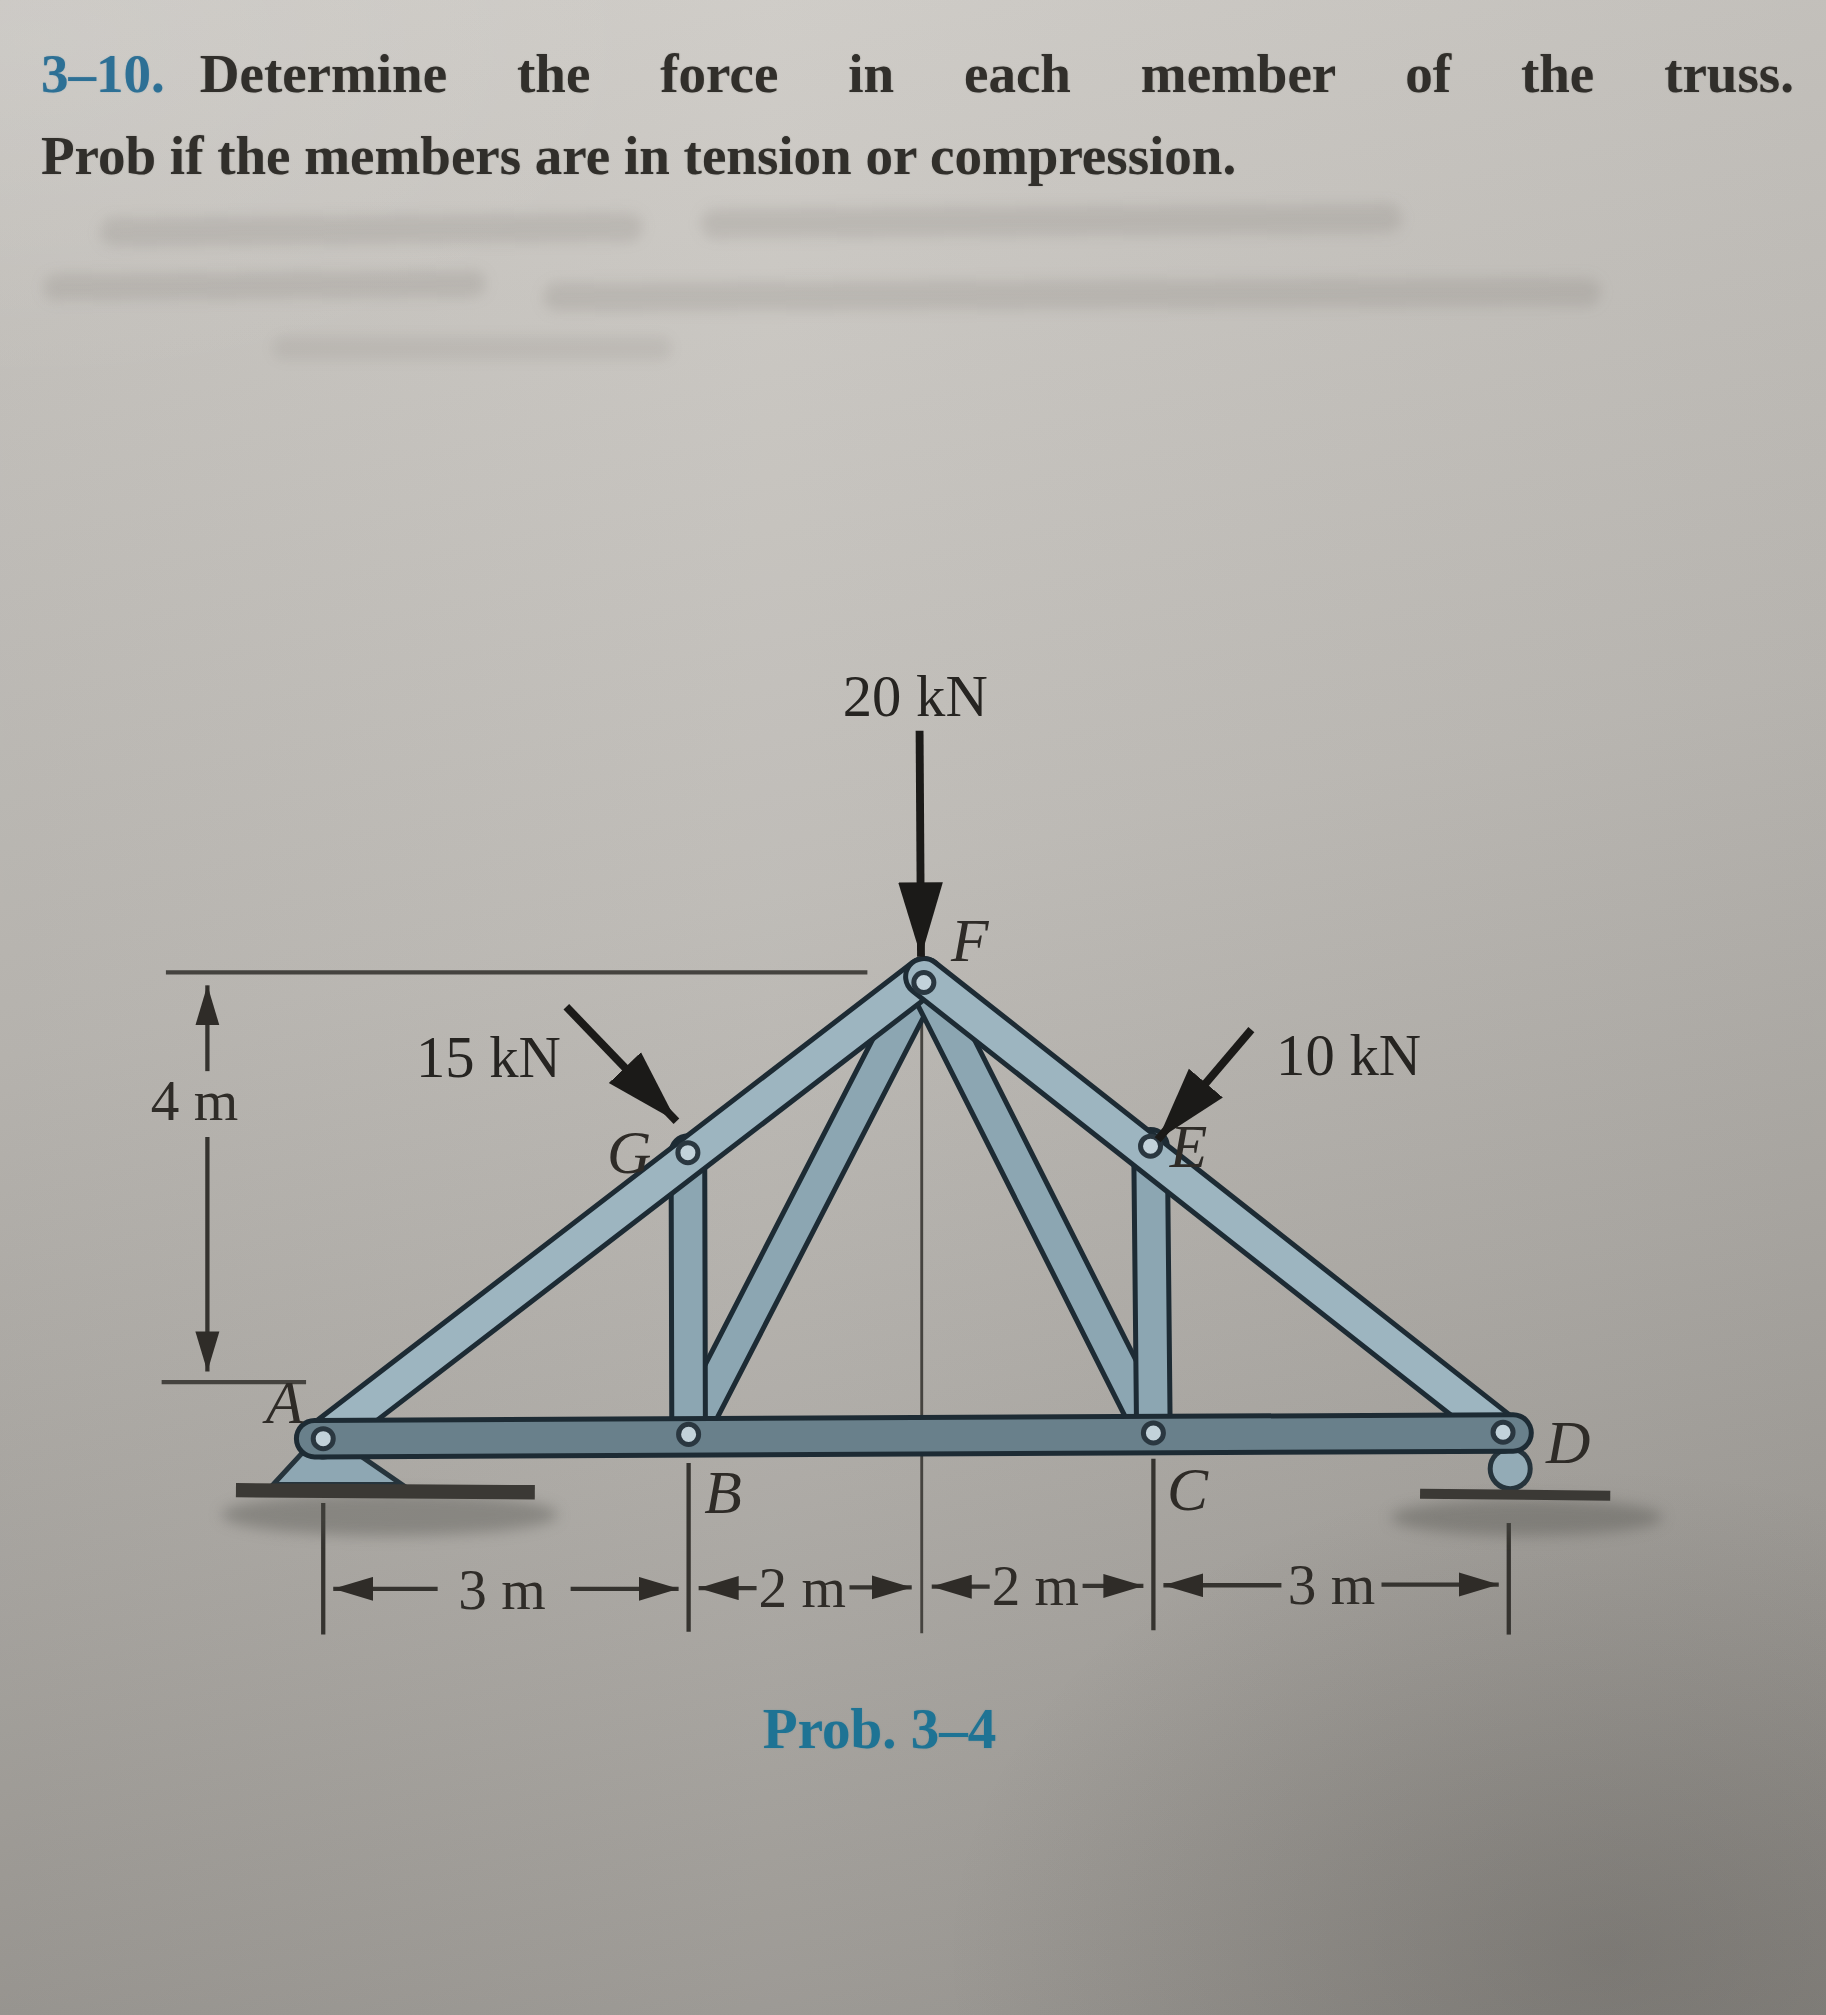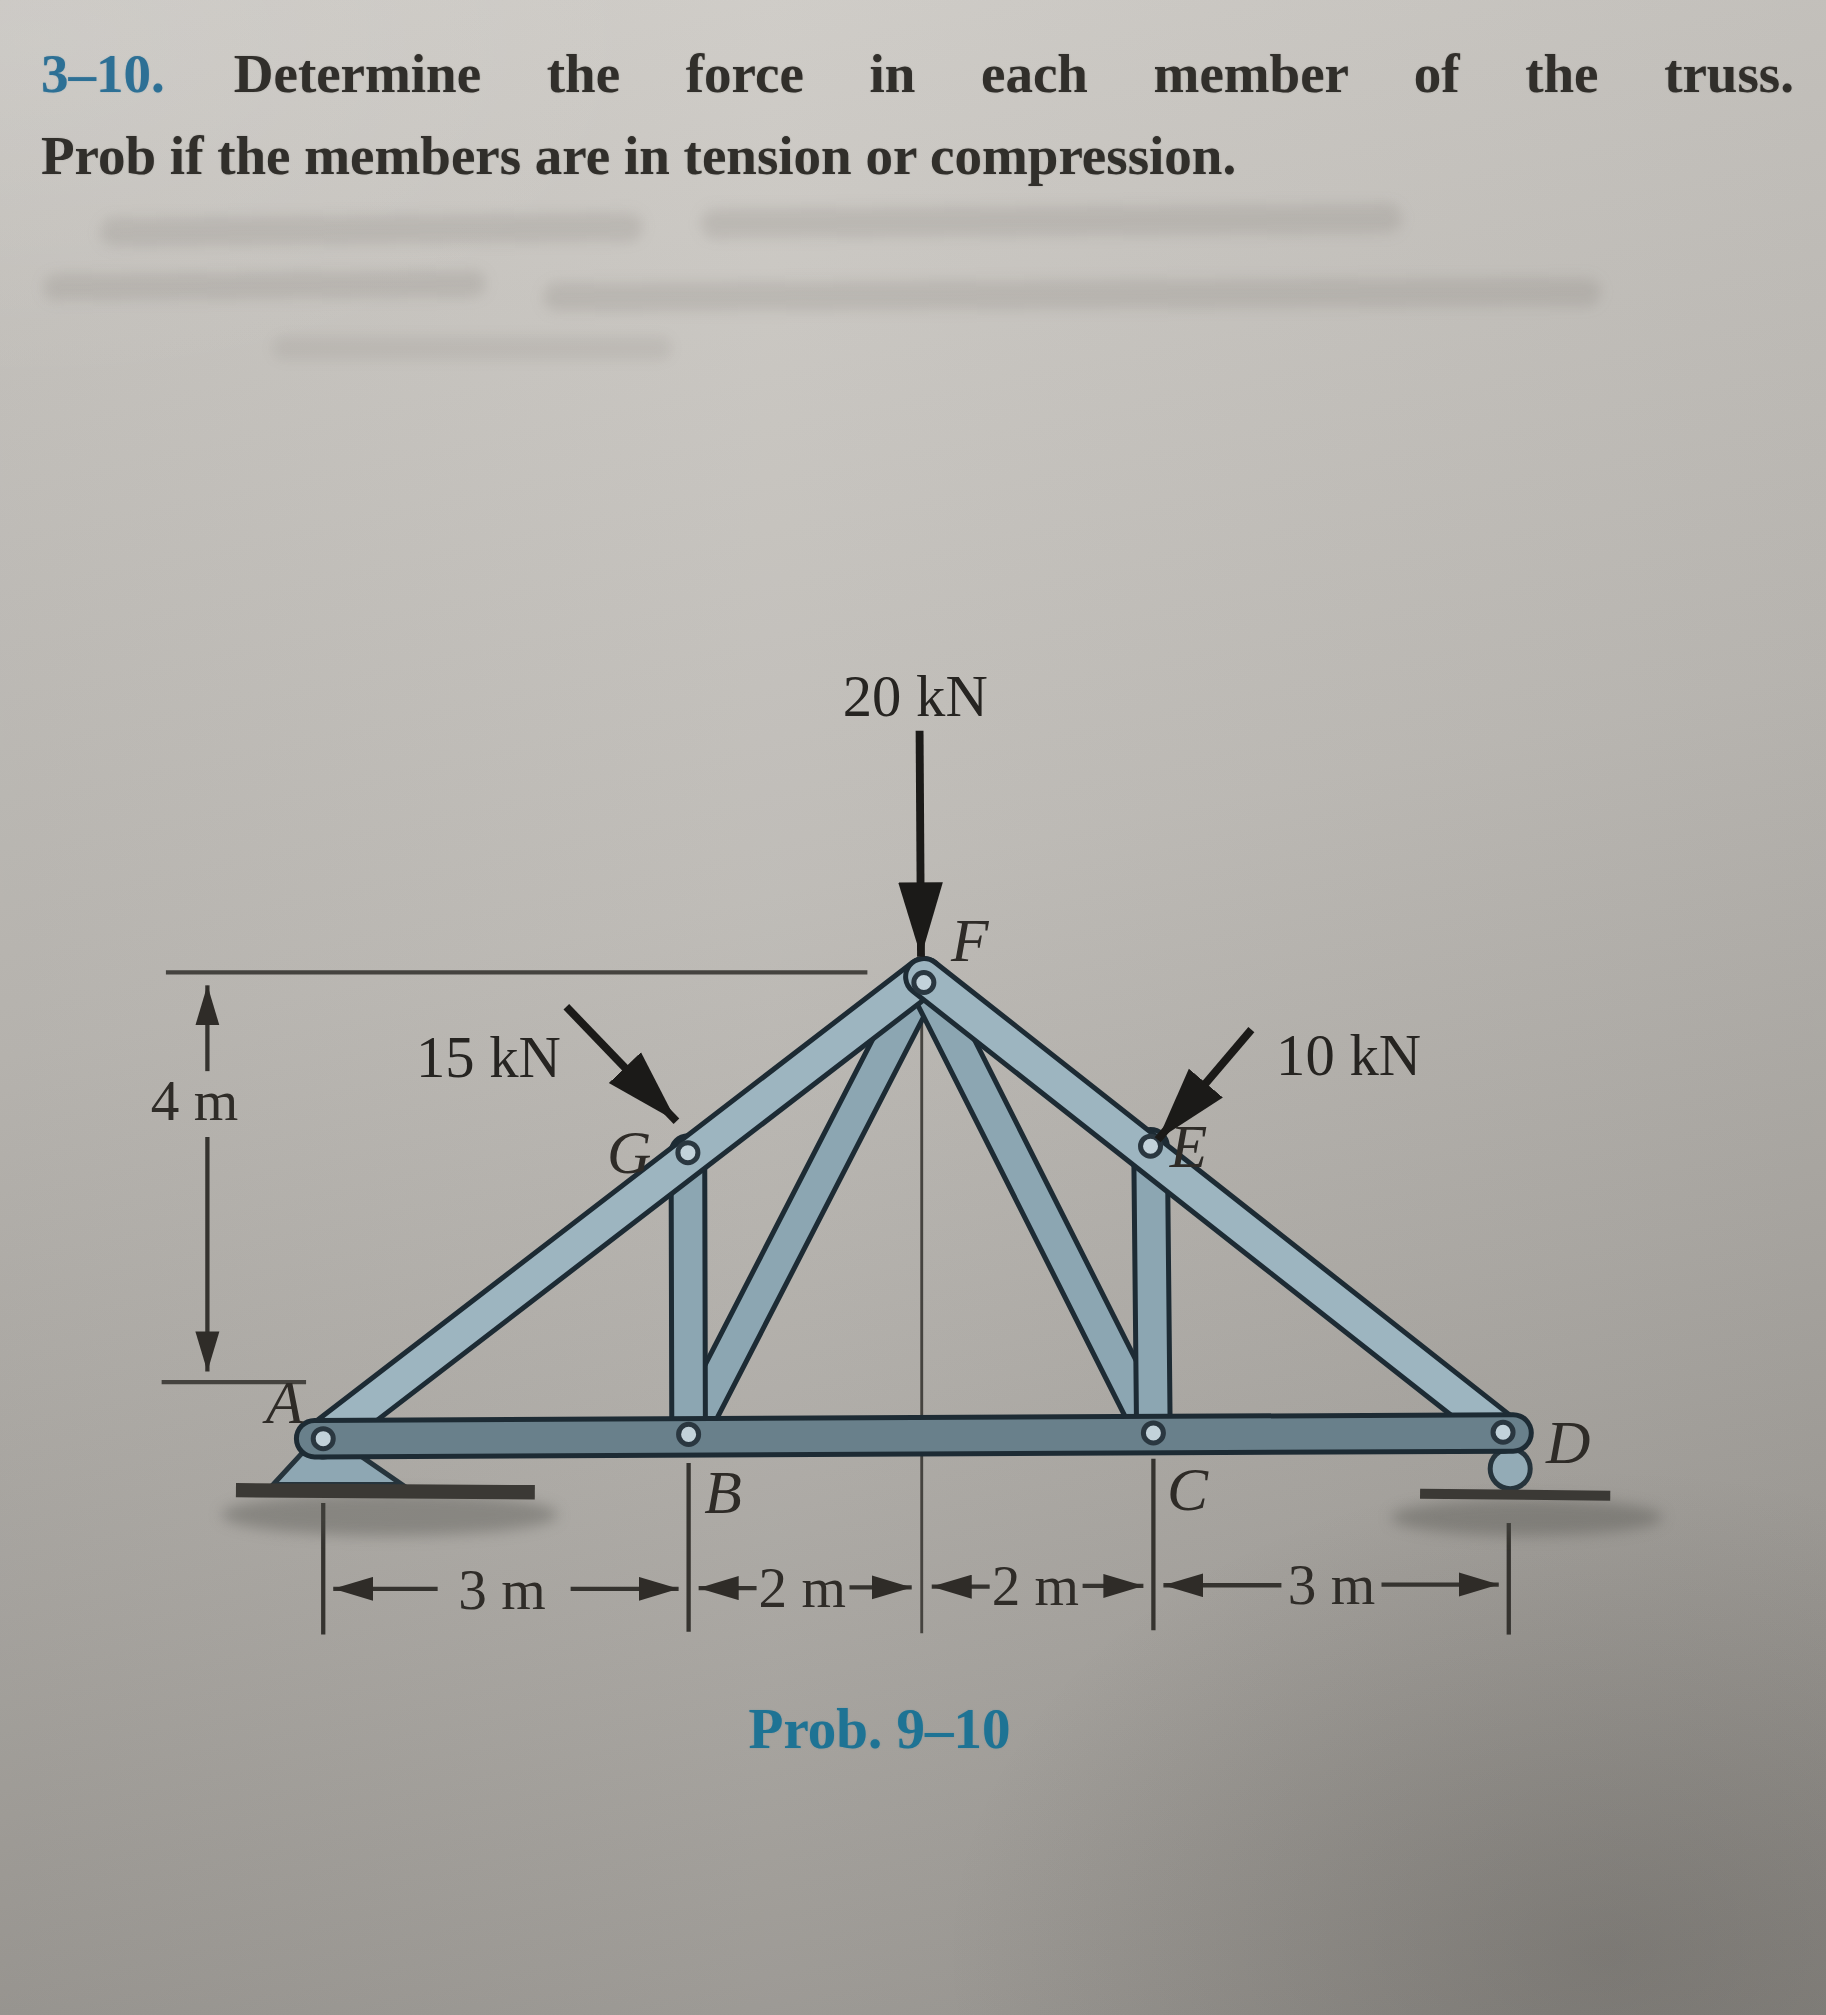--- a/index.html
+++ b/index.html
@@ -19,21 +19,21 @@
       radial-gradient(1144px 644px at 2% 2%, rgba(255,255,255,0.10), rgba(255,255,255,0) 55%),
       linear-gradient(90deg, rgba(0,0,0,0.04) 0%, rgba(255,255,255,0.05) 42%, rgba(0,0,0,0.03) 100%);
   }
   .smudge{position:absolute;filter:blur(6.4px);background:rgba(104,102,96,0.16);border-radius:14.3px;}
   .heading{
     position:absolute;left:41px;top:33px;width:1753px;
     font-size:55px;font-weight:bold;color:#312f2b;line-height:82px;
     text-shadow:0 0 1.4px rgba(49,47,43,0.35);
   }
   .heading .line1{display:flex;}
-  .prob-num{color:#2d7095;white-space:nowrap;margin-right:69px;text-shadow:0 0 1.4px rgba(45,112,149,0.4);}
+  .prob-num{color:#2d7095;white-space:nowrap;margin-right:35px;text-shadow:0 0 1.4px rgba(45,112,149,0.4);}
   .stmt{display:block;flex:1;text-align:justify;text-align-last:justify;font-family:Liberation Serif, serif;}
   .line2{margin-top:0;}
   .caption{
     position:absolute;left:672px;top:1696px;width:415px;text-align:center;
     font-size:57px;font-weight:bold;color:#1e7394;
     text-shadow:0 0 1.4px rgba(30,115,148,0.4);
   }
   svg.fig{position:absolute;left:0;top:0;}
   text.dim{font-family:"Liberation Serif","DejaVu Serif",serif;font-size:80px;fill:#2f2c28;}
   text.load{font-family:"Liberation Serif","DejaVu Serif",serif;font-size:82px;fill:#262421;}
@@ -165,15 +165,15 @@
 
     <text class="joint" x="398" y="1990" text-anchor="middle">A</text>
     <text class="joint" x="985" y="2116" text-anchor="start">B</text>
     <text class="joint" x="1632" y="2112" text-anchor="start">C</text>
     <text class="joint" x="2162" y="2046" text-anchor="start">D</text>
     <text class="joint" x="1330" y="1344" text-anchor="start">F</text>
     <text class="joint" x="880" y="1640" text-anchor="middle">G</text>
     <text class="joint" x="1662" y="1632" text-anchor="middle">E</text>
   </svg>
 
-  <div class="caption">Prob. 9–10</div>
+  <div class="caption">Prob. 3–4</div>
 </div>
 
 
 </body></html>

